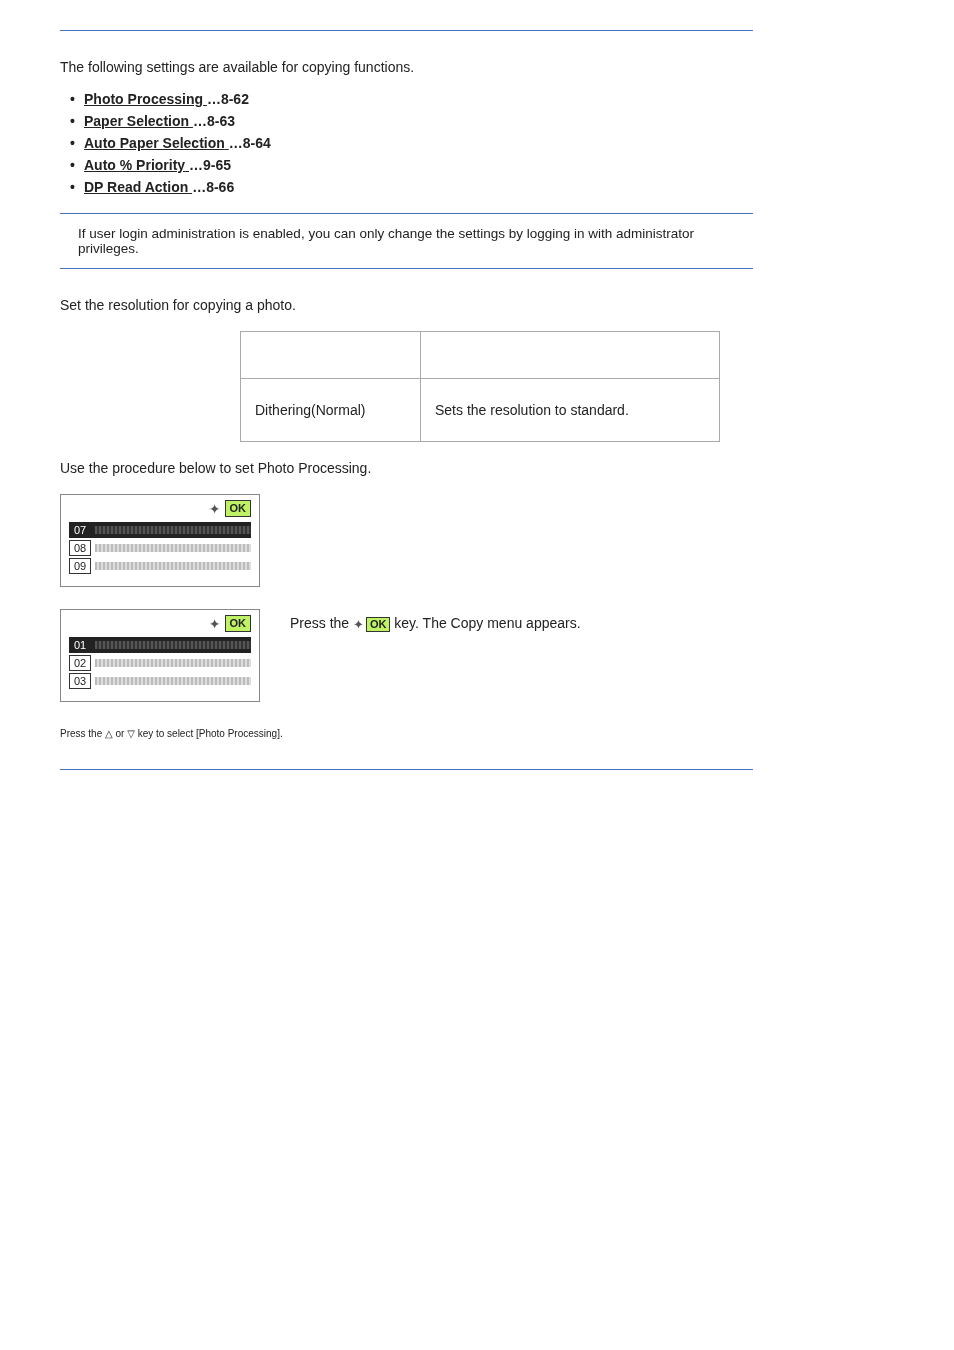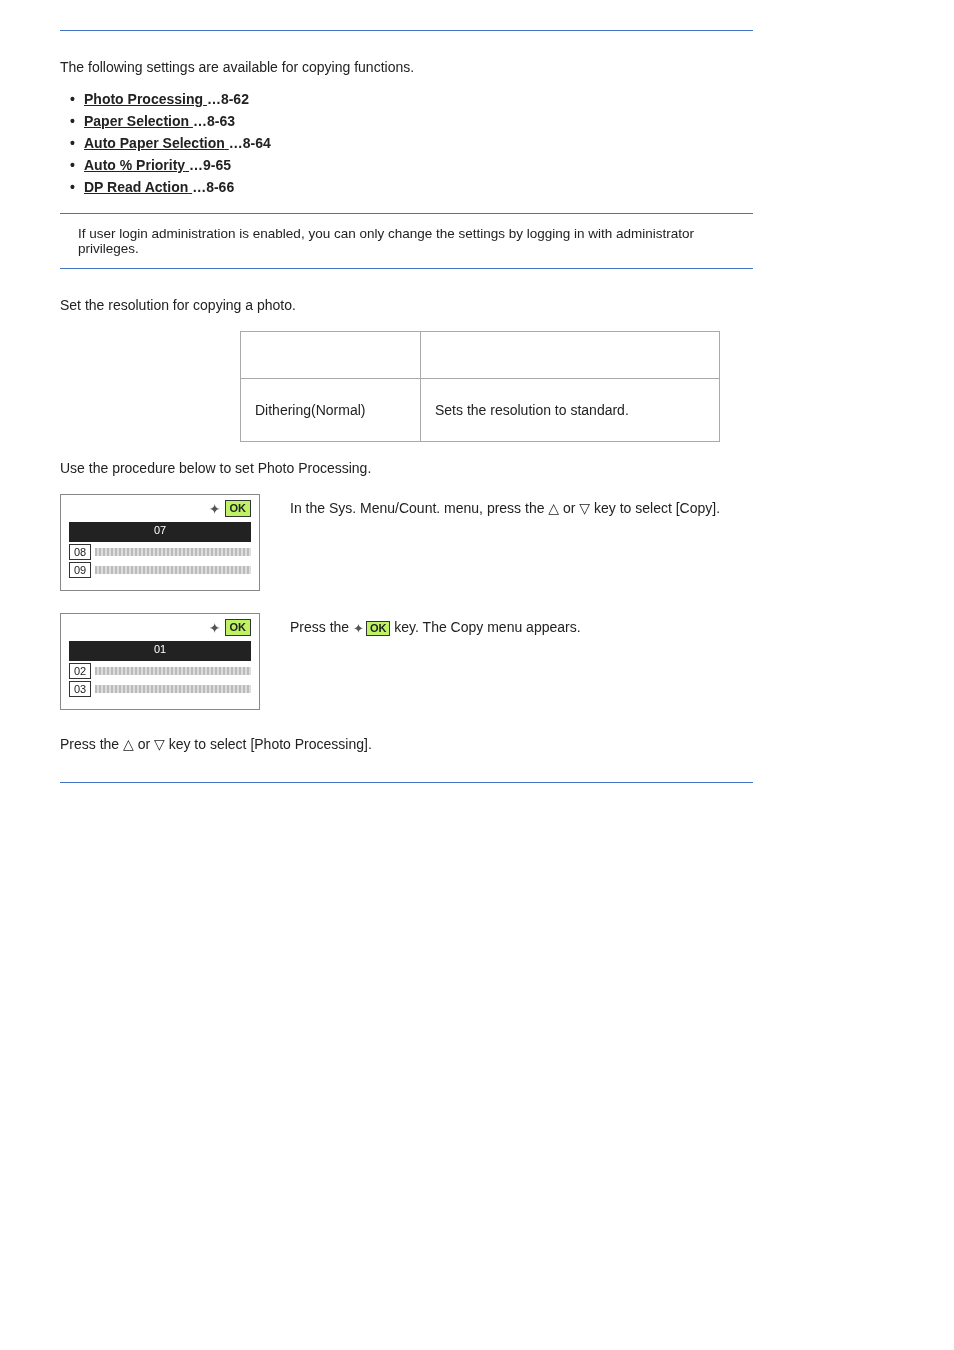--- a/index.html
+++ b/index.html
@@ -152,21 +152,20 @@
         to right,
         #bbb 0px,
         #bbb 2px,
         #ddd 2px,
         #ddd 4px
       );
       border: none;
     }
     .highlighted-menu-item {
       background: #222;
-      flex-direction: column;
     }
     .highlighted-menu-item .menu-item-box {
       background: #222;
       color: #fff;
       border-color: #222;
     }
     .highlighted-menu-item .menu-item-bar {
       background: repeating-linear-gradient(
         to right,
         #555 0px,
@@ -175,21 +174,21 @@
         #333 4px
       );
     }
     .panel-desc {
       flex: 1;
       font-size: 14px;
       padding-top: 6px;
     }
     .final-note {
       margin-top: 26px;
-      font-size: 14px;
+      font-size: 10px;
       margin-left: 0;
     }
     .ok-key-inline {
       display: inline-flex;
       align-items: center;
       vertical-align: middle;
       gap: 2px;
     }
     .ok-key-inline .diamond-icon {
       font-size: 13px;
@@ -279,21 +278,20 @@
       </div>
       <div class="menu-item">
         <span class="menu-item-box">08</span>
         <div class="menu-item-bar"></div>
       </div>
       <div class="menu-item">
         <span class="menu-item-box">09</span>
         <div class="menu-item-bar"></div>
       </div>
     </div>
-    <div class="panel-desc">In the Sys. Menu/Count. menu, press the △ or ▽ key to select [Copy].</div>
   </div>
 
   <div class="procedure-row">
     <div class="device-panel">
       <div class="panel-top-bar">
         <span class="diamond-icon">✦</span>
         <span class="ok-box">OK</span>
       </div>
       <div class="menu-item highlighted-menu-item">
         <span class="menu-item-box">01</span>

